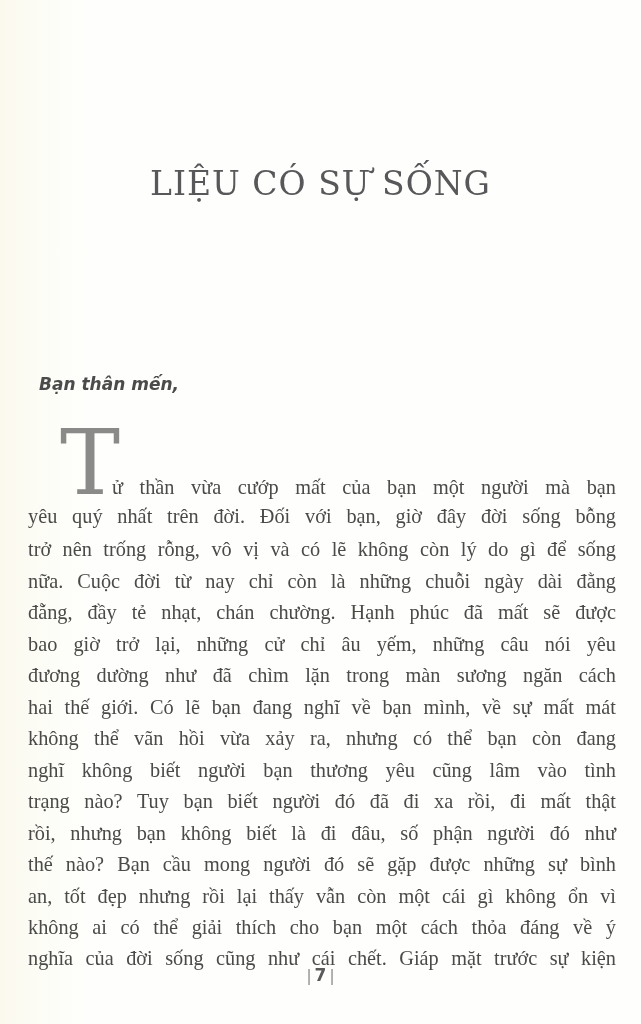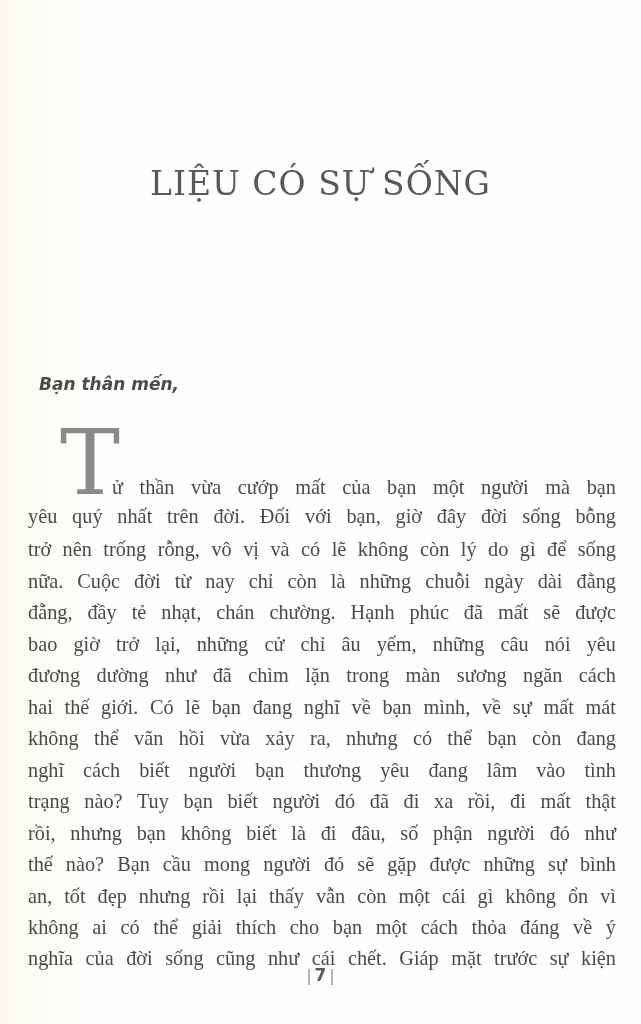--- a/index.html
+++ b/index.html
@@ -73,21 +73,21 @@
 <div class="body-text">
   <span class="body-line" style="left:84px; top:476px; width:504px; text-align:justify; text-align-last:justify;font-family:Liberation Serif, serif;">ử thần vừa cướp mất của bạn một người mà bạn</span>
   <span class="body-line justify" style="top:505px;">yêu quý nhất trên đời. Đối với bạn, giờ đây đời sống bỗng</span>
   <span class="body-line justify" style="top:538px;">trở nên trống rỗng, vô vị và có lẽ không còn lý do gì để sống</span>
   <span class="body-line justify" style="top:570px;">nữa. Cuộc đời từ nay chỉ còn là những chuỗi ngày dài đằng</span>
   <span class="body-line justify" style="top:601px;">đẵng, đầy tẻ nhạt, chán chường. Hạnh phúc đã mất sẽ được</span>
   <span class="body-line justify" style="top:633px;">bao giờ trở lại, những cử chỉ âu yếm, những câu nói yêu</span>
   <span class="body-line justify" style="top:664px;">đương dường như đã chìm lặn trong màn sương ngăn cách</span>
   <span class="body-line justify" style="top:696px;">hai thế giới. Có lẽ bạn đang nghĩ về bạn mình, về sự mất mát</span>
   <span class="body-line justify" style="top:727px;">không thể vãn hồi vừa xảy ra, nhưng có thể bạn còn đang</span>
-  <span class="body-line justify" style="top:759px;">nghĩ cách biết người bạn thương yêu đang lâm vào tình</span>
+  <span class="body-line justify" style="top:759px;">nghĩ không biết người bạn thương yêu cũng lâm vào tình</span>
   <span class="body-line justify" style="top:790px;">trạng nào? Tuy bạn biết người đó đã đi xa rồi, đi mất thật</span>
   <span class="body-line justify" style="top:822px;">rồi, nhưng bạn không biết là đi đâu, số phận người đó như</span>
   <span class="body-line justify" style="top:853px;">thế nào? Bạn cầu mong người đó sẽ gặp được những sự bình</span>
   <span class="body-line justify" style="top:885px;">an, tốt đẹp nhưng rồi lại thấy vẫn còn một cái gì không ổn vì</span>
   <span class="body-line justify" style="top:916px;">không ai có thể giải thích cho bạn một cách thỏa đáng về ý</span>
   <span class="body-line justify" style="top:947px;">nghĩa của đời sống cũng như cái chết. Giáp mặt trước sự kiện</span>
 </div>
 
 <div class="page-number">
   <span class="bar">|</span><span>7</span><span class="bar">|</span>

